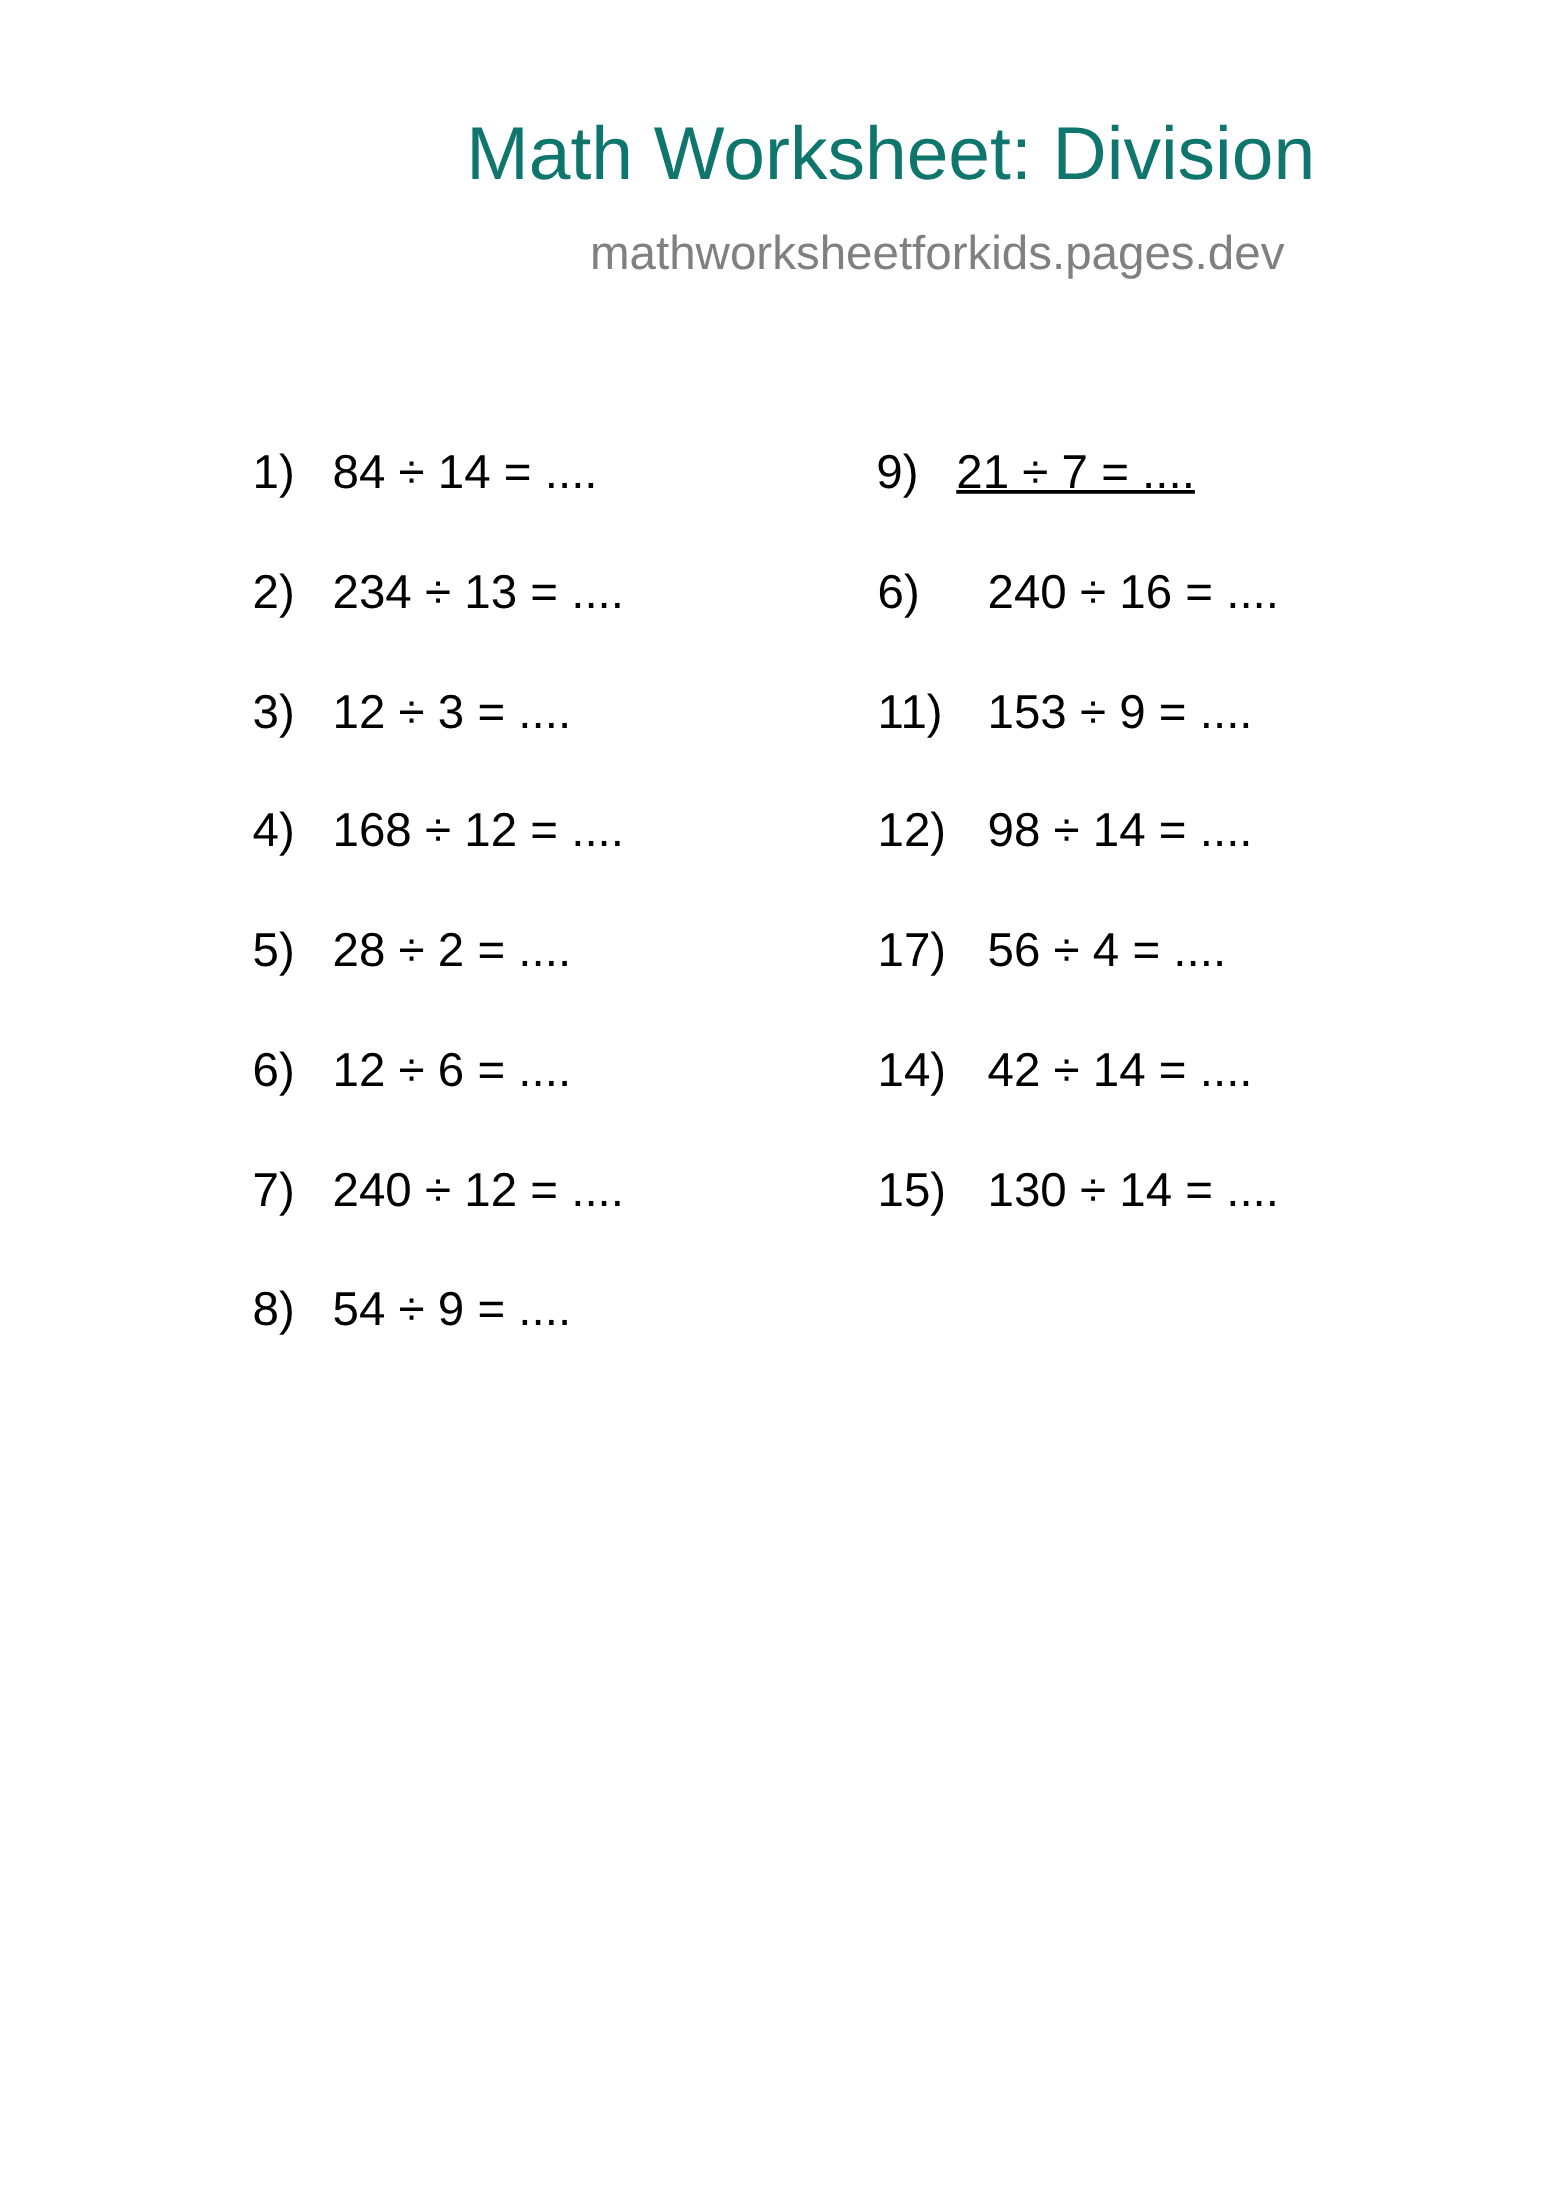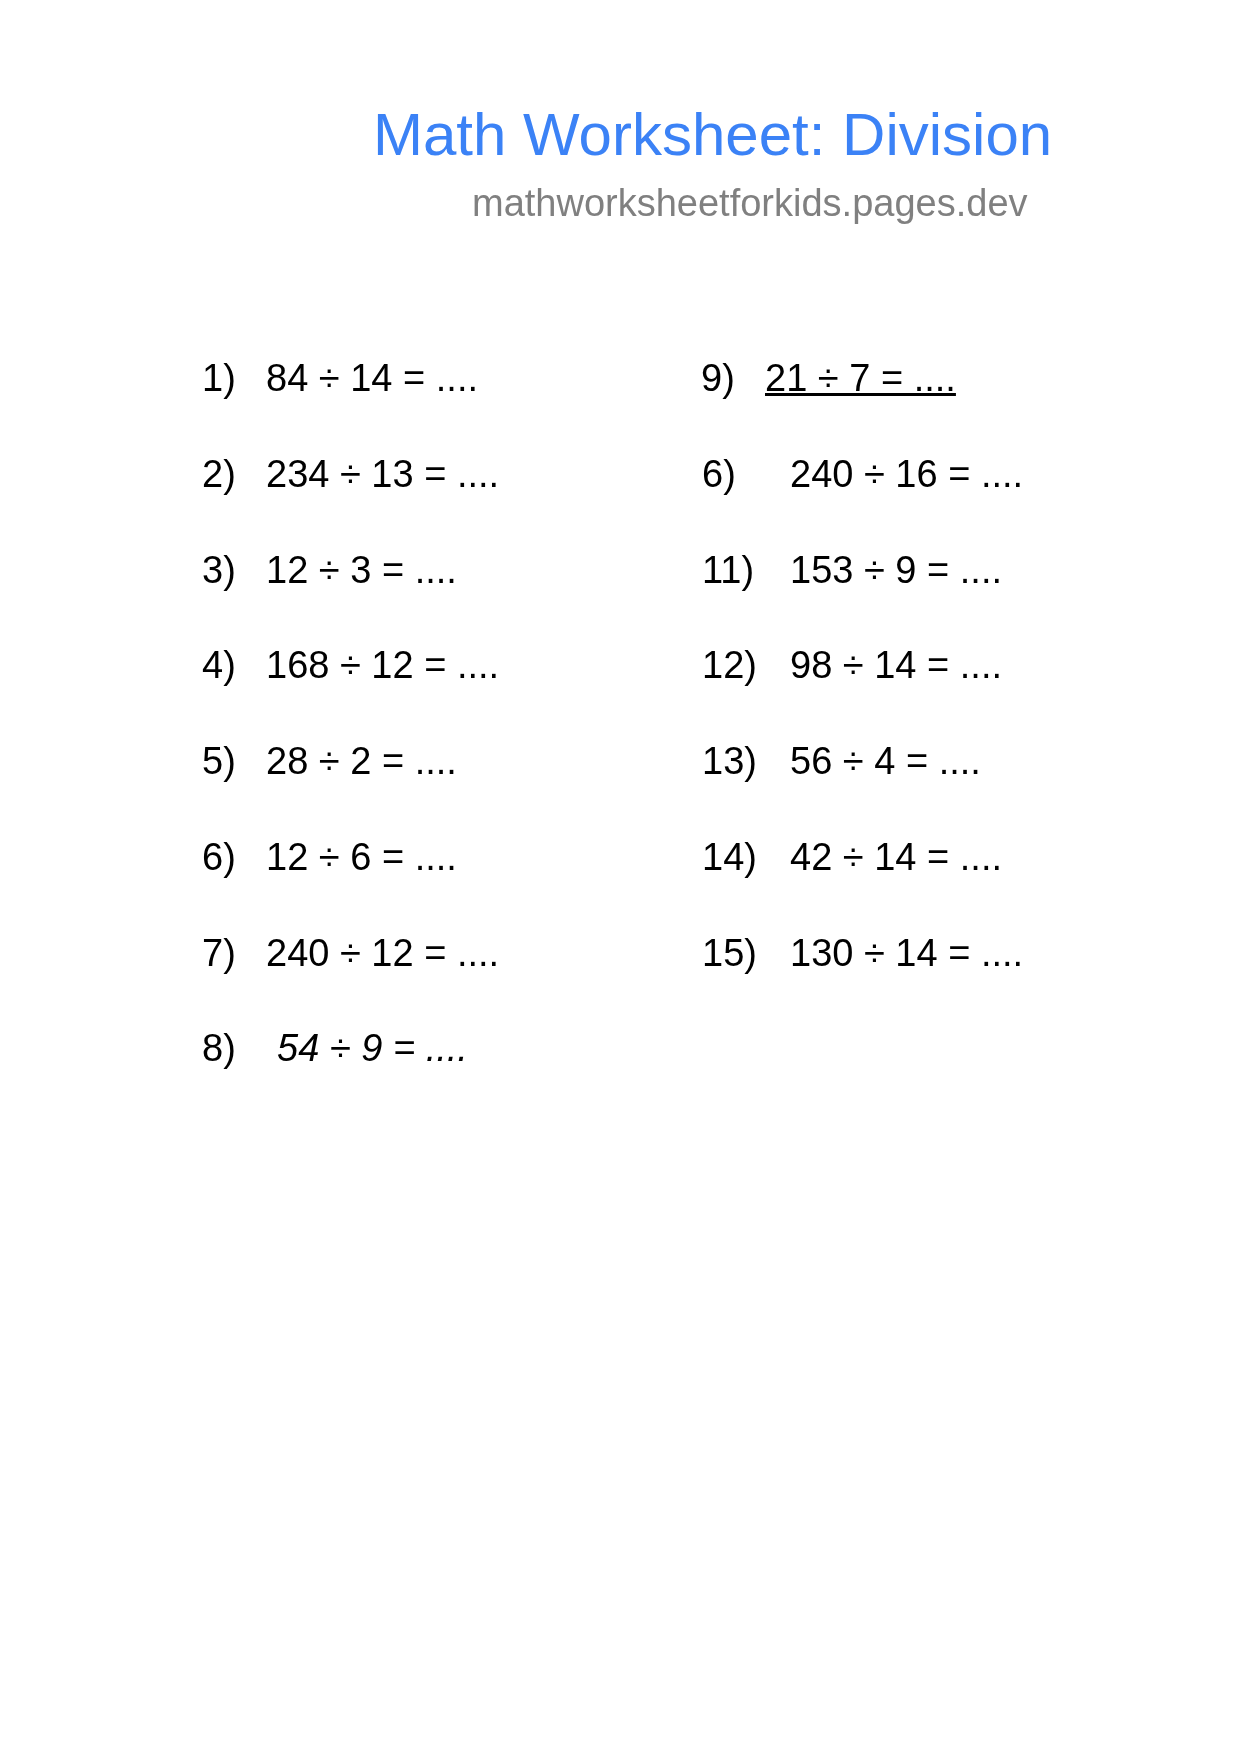--- a/index.html
+++ b/index.html
@@ -11,25 +11,25 @@
       width: 1240px;
       height: 1754px;
       position: relative;
       overflow: hidden;
       font-family: "Liberation Sans", sans-serif;
       color: #000000;
     }
     .title {
       position: absolute;
       left: 373px;
-      top: 100px;
+      top: 88px;
       font-size: 60px;
       line-height: 70px;
       white-space: nowrap;
-      color: #3b82f6;
+      color: #0f766e;
     }
     .subtitle {
       position: absolute;
       left: 472px;
       top: 176px;
       font-size: 38px;
       line-height: 54px;
       white-space: nowrap;
       color: #808080;
     }
@@ -81,21 +81,21 @@
     <div class="problem" style="left:202px; top:835px;">
       <span class="num">6)</span>
       <span class="expr" style="left:64px;">12 ÷ 6 = ....</span>
     </div>
     <div class="problem" style="left:202px; top:931px;">
       <span class="num">7)</span>
       <span class="expr" style="left:64px;">240 ÷ 12 = ....</span>
     </div>
     <div class="problem" style="left:202px; top:1026px;">
       <span class="num">8)</span>
-      <span class="expr" style="left:75px;font-style:italic;">54 ÷ 9 = ....</span>
+      <span class="expr" style="left:64px;">54 ÷ 9 = ....</span>
     </div>
   </div>
 
   <div>
     <div class="problem" style="left:701px; top:356px;">
       <span class="num">9)</span>
       <span class="expr" style="left:64px;text-decoration:underline;">21 ÷ 7 = ....</span>
     </div>
     <div class="problem" style="left:702px; top:452px;">
       <span class="num">6)</span>
@@ -103,21 +103,21 @@
     </div>
     <div class="problem" style="left:702px; top:548px;">
       <span class="num">11)</span>
       <span class="expr" style="left:88px;">153 ÷ 9 = ....</span>
     </div>
     <div class="problem" style="left:702px; top:643px;">
       <span class="num">12)</span>
       <span class="expr" style="left:88px;">98 ÷ 14 = ....</span>
     </div>
     <div class="problem" style="left:702px; top:739px;">
-      <span class="num">13)</span>
+      <span class="num">17)</span>
       <span class="expr" style="left:88px;">56 ÷ 4 = ....</span>
     </div>
     <div class="problem" style="left:702px; top:835px;">
       <span class="num">14)</span>
       <span class="expr" style="left:88px;">42 ÷ 14 = ....</span>
     </div>
     <div class="problem" style="left:702px; top:931px;">
       <span class="num">15)</span>
       <span class="expr" style="left:88px;">130 ÷ 14 = ....</span>
     </div>

